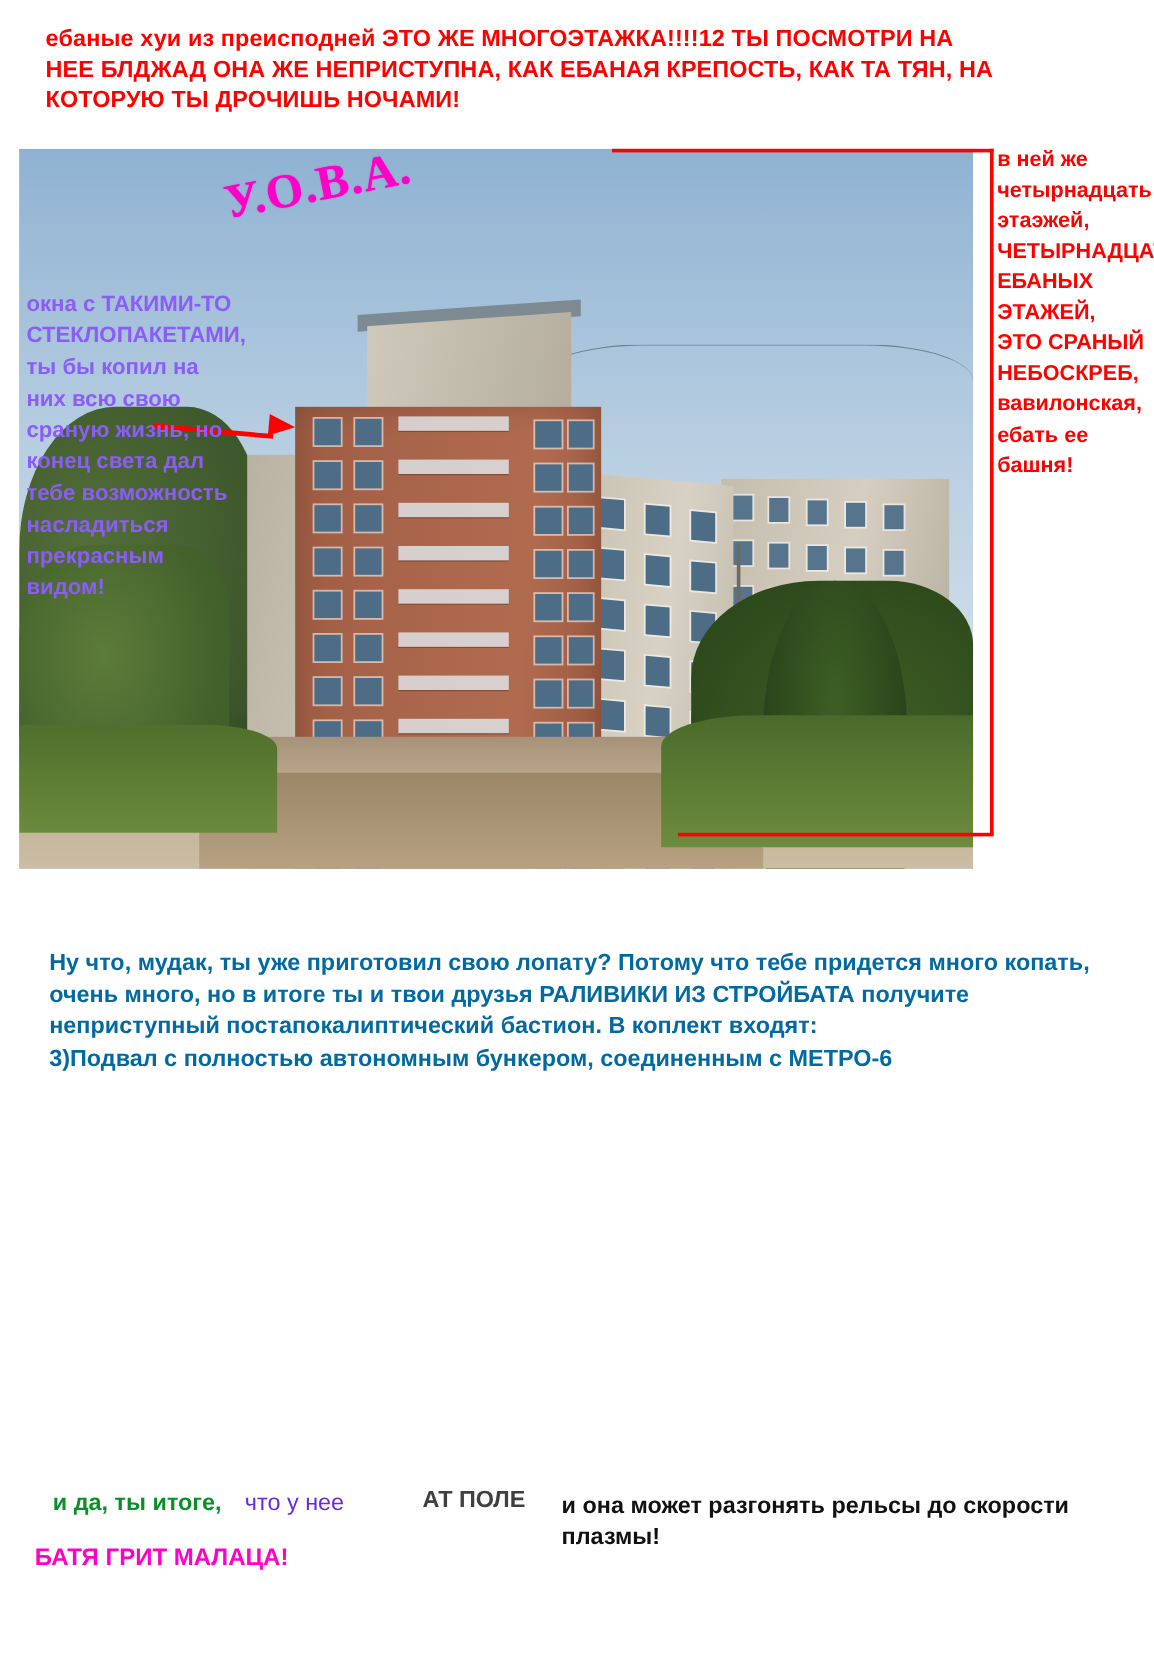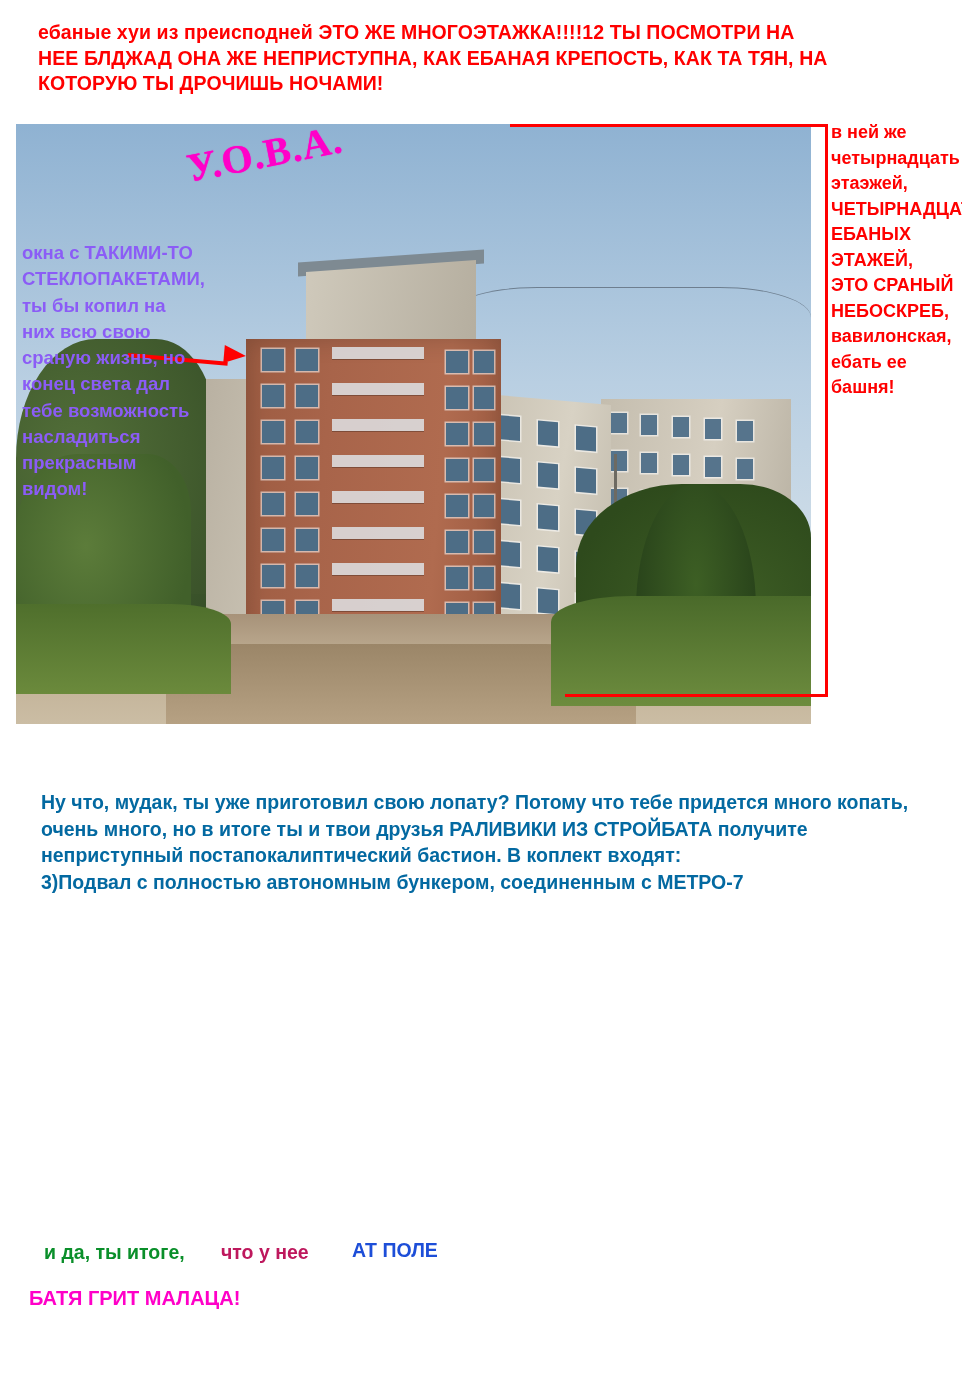--- a/index.html
+++ b/index.html
@@ -284,31 +284,31 @@
   .bottom-line-a {
     position: absolute;
     left: 44px;
     top: 1241px;
     color: #0a8f2a;
     font-weight: bold;
     font-size: 19.5px;
   }
   .bottom-line-b {
     position: absolute;
-    left: 221px;
+    left: 204px;
     top: 1241px;
-    color: #be185d;
-    font-weight: bold;
+    color: #6d28d9;
+    font-weight: normal;
     font-size: 19.5px;
   }
   .bottom-line-c {
     position: absolute;
     left: 352px;
     top: 1239px;
-    color: #1d4ed8;
+    color: #404040;
     font-weight: bold;
     font-size: 19.5px;
   }
   .bottom-line-d {
     position: absolute;
     left: 468px;
     top: 1243px;
     width: 470px;
     color: #111111;
     font-weight: bold;
@@ -489,22 +489,23 @@
   <div class="arrow">
     <div class="shaft"></div>
     <div class="head"></div>
   </div>
 
   <div class="left-caption">окна с ТАКИМИ-ТО СТЕКЛОПАКЕТАМИ, ты бы копил на них всю свою сраную жизнь, но конец света дал тебе возможность насладиться прекрасным видом!</div>
   <div class="right-caption">в ней же четырнадцать этаэжей, ЧЕТЫРНАДЦАТЬ ЕБАНЫХ ЭТАЖЕЙ, ЭТО СРАНЫЙ НЕБОСКРЕБ, вавилонская, ебать ее башня!</div>
 
   <div class="body-text">
     <p>Ну что, мудак, ты уже приготовил свою лопату? Потому что тебе придется много копать, очень много, но в итоге ты и твои друзья РАЛИВИКИ ИЗ СТРОЙБАТА получите неприступный постапокалиптический бастион. В коплект входят:</p>
-    <p>3)Подвал с полностью автономным бункером, соединенным с МЕТРО-7</p>
+    <p>3)Подвал с полностью автономным бункером, соединенным с МЕТРО-6</p>
   </div>
 
 
   <span class="bottom-line-a">и да, ты итоге,</span>
   <span class="bottom-line-b">что у нее</span>
   <span class="bottom-line-c">АТ ПОЛЕ</span>
+  <span class="bottom-line-d">и она может разгонять рельсы до скорости плазмы!</span>
   <span class="bottom-line-e">БАТЯ ГРИТ МАЛАЦА!</span>
 
 </div>
 
 </body></html>

